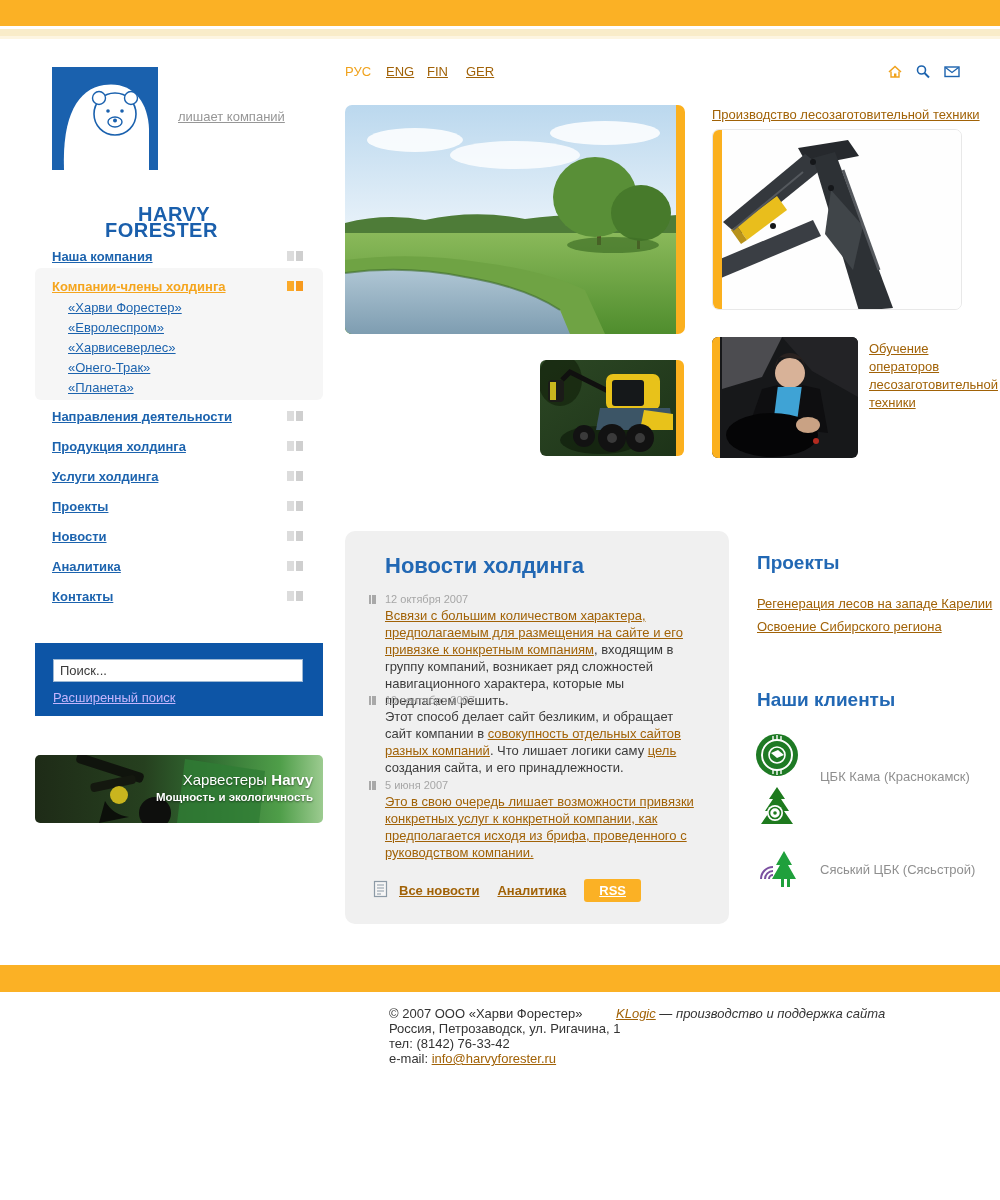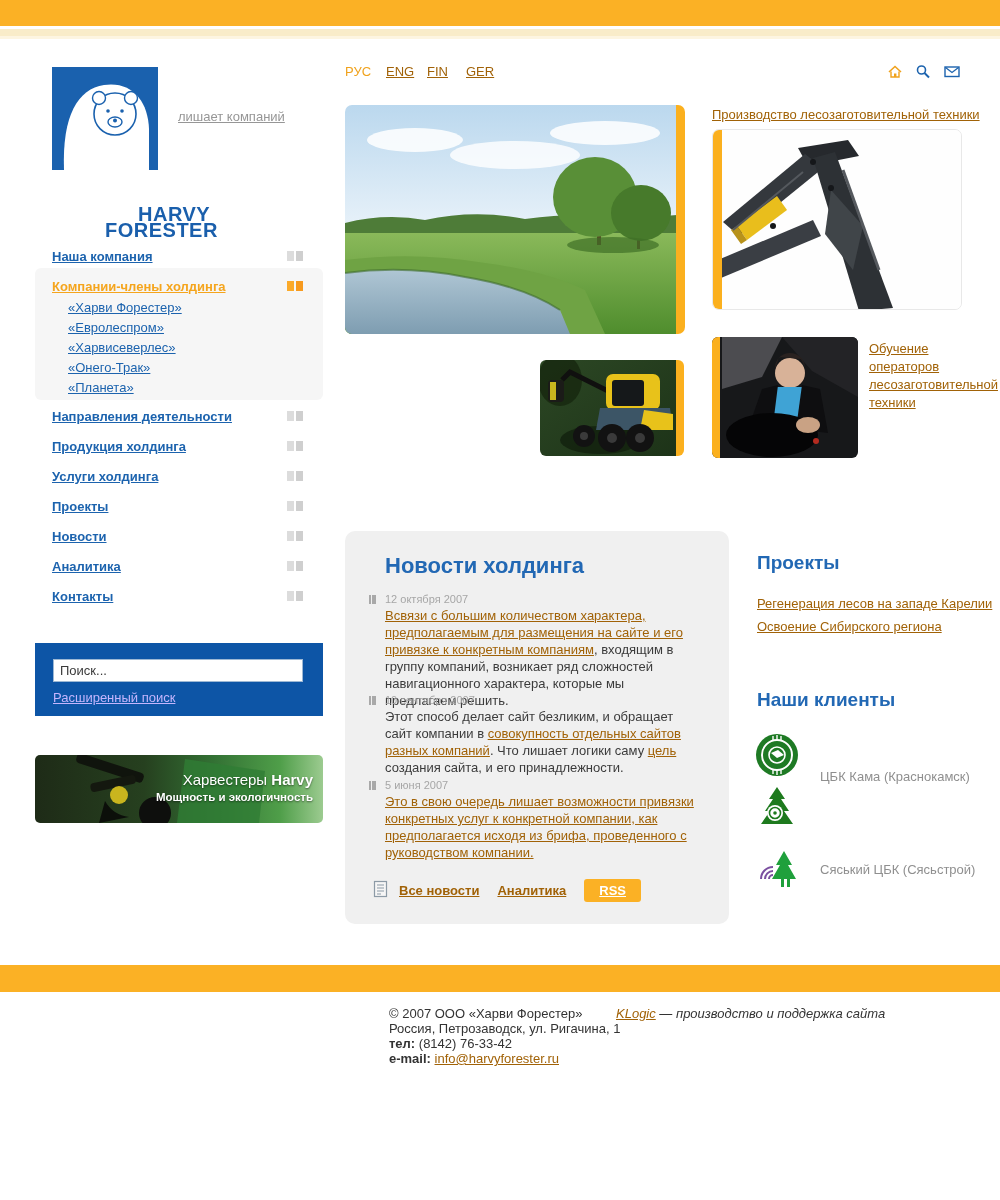--- a/index.html
+++ b/index.html
@@ -76,21 +76,21 @@
 
   
   .col-title { position:absolute; font-size:19px; font-weight:bold; color:#2268B4; }
   .proj-lnk { position:absolute; left:757px; font-size:13px; white-space:nowrap; }
   .client-row-text { position:absolute; left:820px; width:178px; font-size:13px; line-height:17px; color:#8F8F8F; }
   .client-logo { position:absolute; left:755px; width:44px; height:44px; }
 
   
   .footbar { position:absolute; left:0; top:965px; width:1000px; height:27px; background:#FBB125; }
   .fline { position:absolute; left:345px; font-size:13px; color:#333;margin-left:44px; }
-  .fline b { font-weight:bold; }
+  .fline b { font-weight:normal; }
   .credits { position:absolute; left:616px; top:1006px; font-size:13px; color:#333;font-style:italic; }
 </style>
 </head>
 <body>
 
 <div id="page">
 
   <div class="topbar"></div>
   <div class="stripe1"></div>
   <div class="stripe2"></div>

